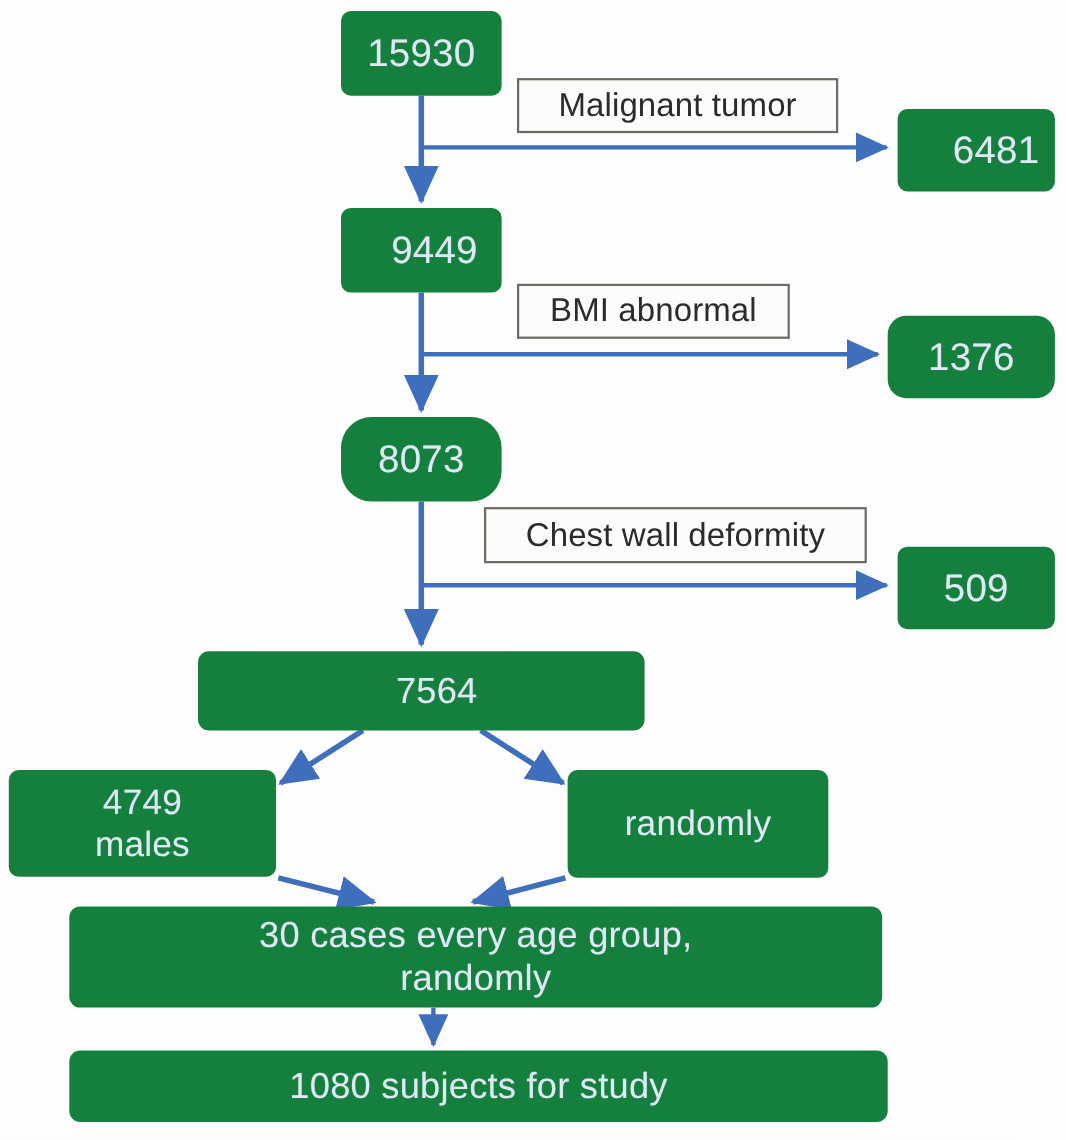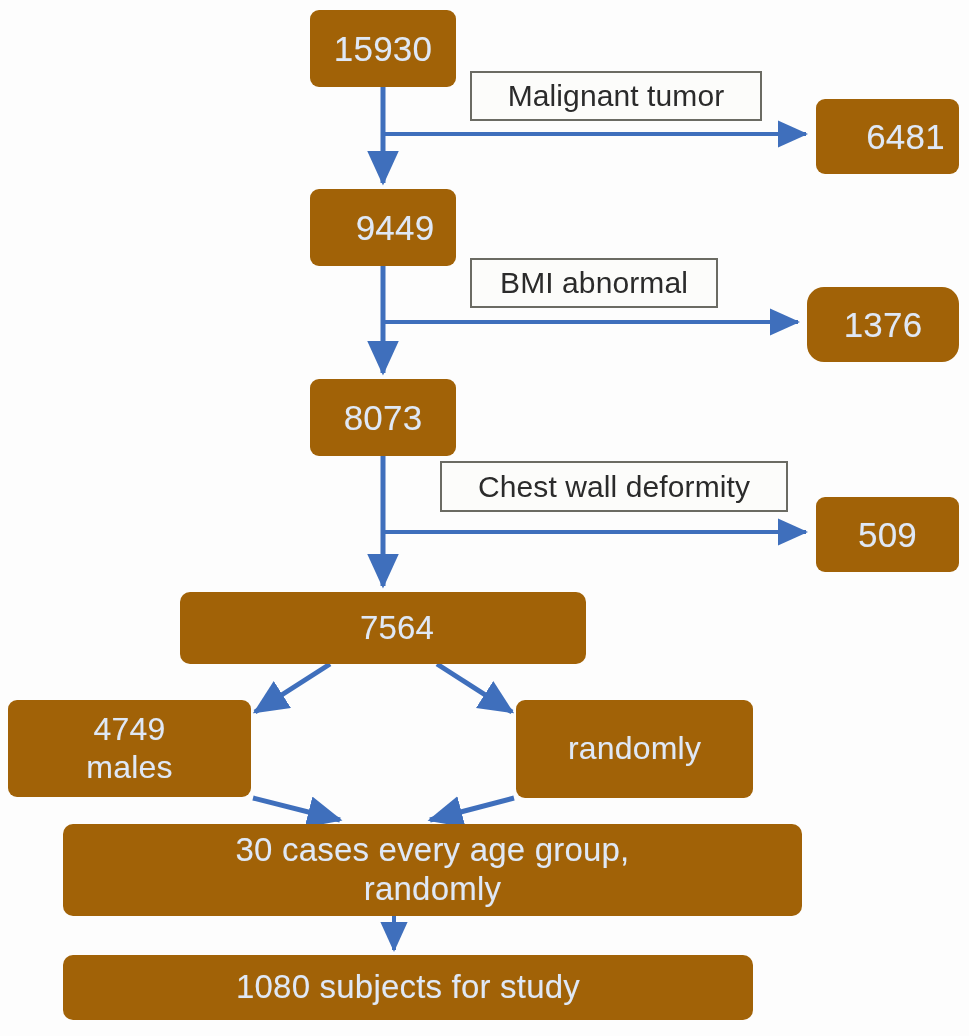--- a/index.html
+++ b/index.html
@@ -21,21 +21,21 @@
     position: absolute;
     left: 0;
     top: 0;
     width: 969px;
     height: 1036px;
     pointer-events: none;
   }
   .node {
     position: absolute;
     box-sizing: border-box;
-    background: #a16207;
+    background: #15803d;
     border-radius: 9px;
     color: #dfe8f6;
     display: flex;
     align-items: center;
     justify-content: center;
     text-align: center;
     line-height: 1.18;
     letter-spacing: 0.2px;
     text-shadow: 0 0 1px rgba(255,255,255,0.25);
     font-weight: 400;
@@ -51,27 +51,27 @@
     align-items: center;
     justify-content: center;
     text-align: center;
     font-weight: 400;
     letter-spacing: 0.1px;
   }
   .n-15930 { left: 310px; top: 10px;  width: 146px; height: 77px;  font-size: 35px; }
   .n-6481  { left: 816px; top: 99px;  width: 143px; height: 75px;  font-size: 35px; padding-left: 36px; }
   .n-9449  { left: 310px; top: 189px; width: 146px; height: 77px;  font-size: 35px; padding-left: 24px; }
   .n-1376  { left: 807px; top: 287px; width: 152px; height: 75px;  font-size: 35px; border-radius: 17px; }
-  .n-8073  { left: 310px; top: 379px; width: 146px; height: 77px;  font-size: 35px; }
+  .n-8073  { left: 310px; top: 379px; width: 146px; height: 77px;  font-size: 35px; border-radius: 28px; }
   .n-509   { left: 816px; top: 497px; width: 143px; height: 75px;  font-size: 35px; }
   .n-7564  { left: 180px; top: 592px; width: 406px; height: 72px;  font-size: 33px; padding-left: 28px; }
   .n-males   { left: 8px;   top: 700px; width: 243px; height: 97px; font-size: 32px; }
   .n-females { left: 516px; top: 700px; width: 237px; height: 98px; font-size: 32px; }
   .n-random  { left: 63px;  top: 824px; width: 739px; height: 92px; font-size: 33px; }
-  .n-final   { left: 63px;  top: 955px; width: 690px; height: 65px; font-size: 33px; }
+  .n-final   { left: 63px;  top: 955px; width: 744px; height: 65px; font-size: 33px; }
 
   .lb-malignant { left: 470px; top: 71px;  width: 292px; height: 50px; font-size: 30px; }
   .lb-bmi       { left: 470px; top: 258px; width: 248px; height: 50px; font-size: 30px; }
   .lb-chest     { left: 440px; top: 461px; width: 348px; height: 51px; font-size: 30px; }
 </style>
 </head>
 <body>
 
 <div id="canvas">
 

